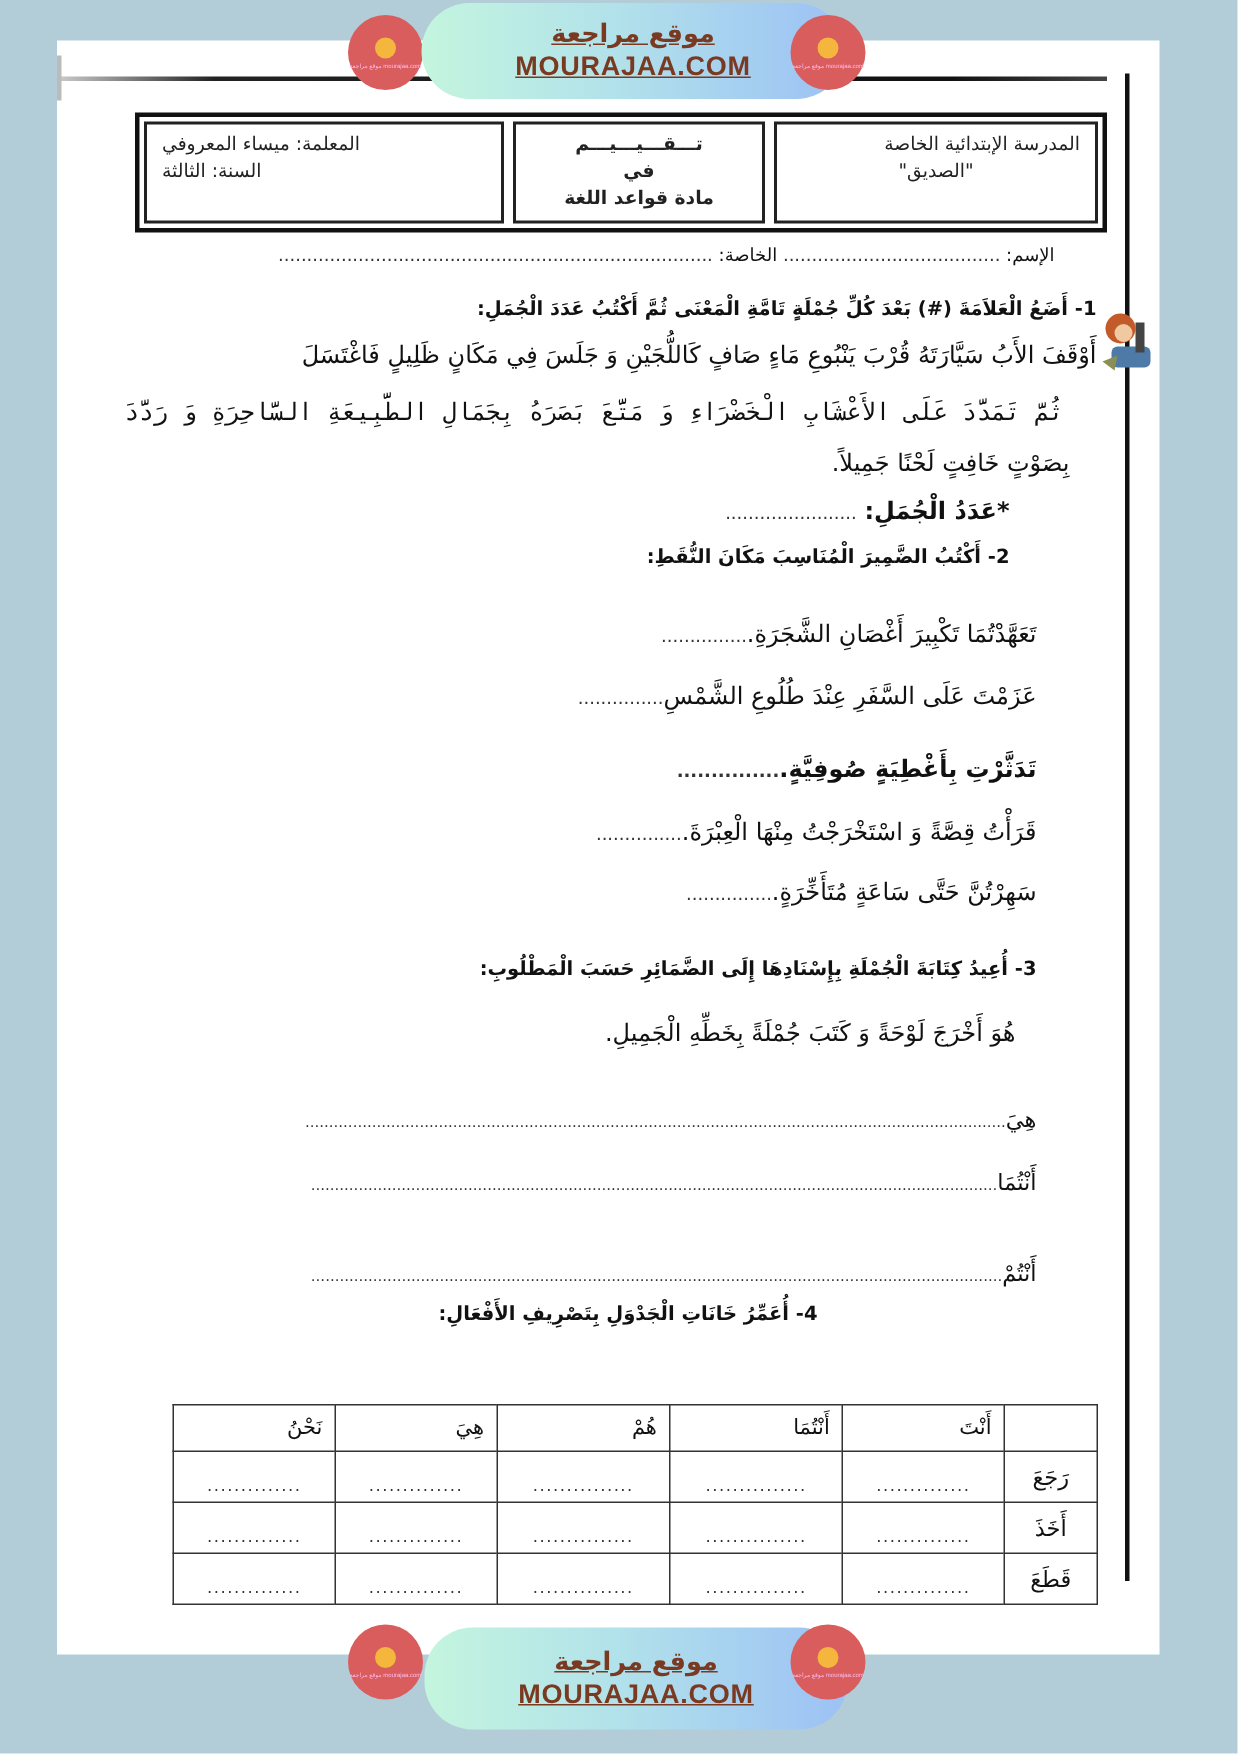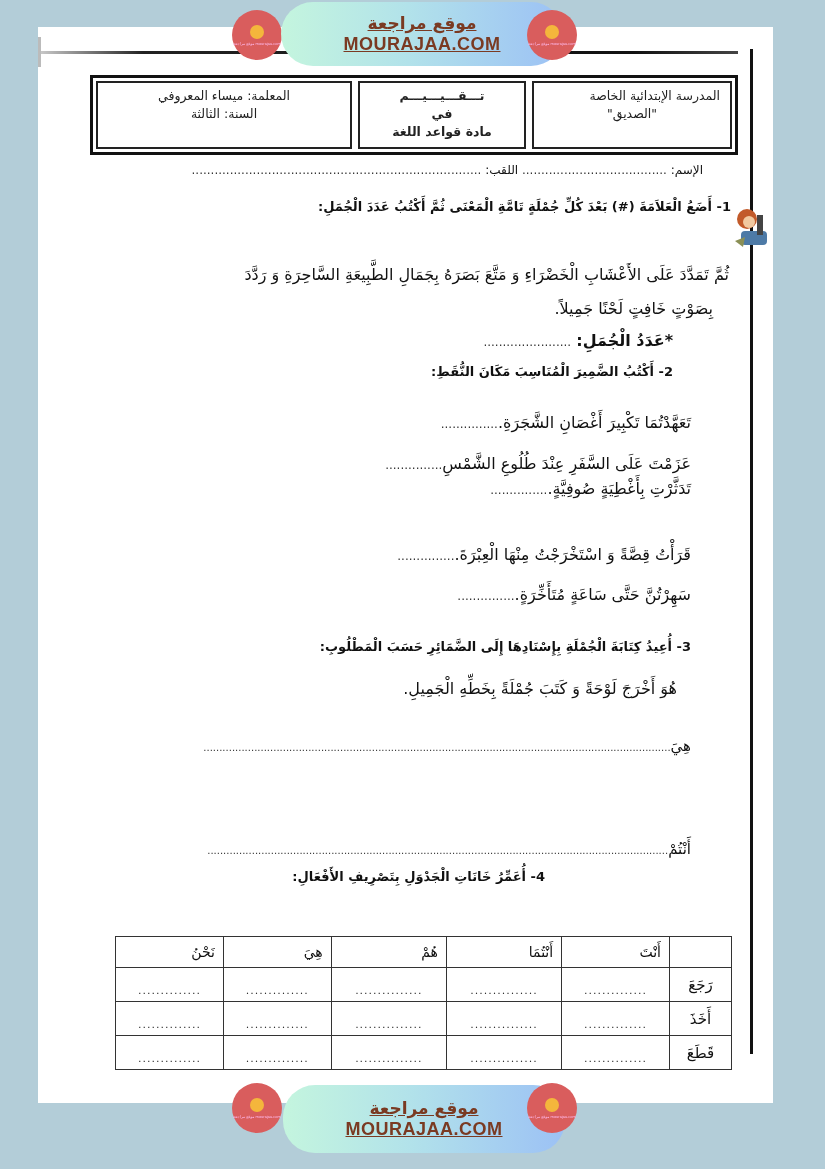--- a/index.html
+++ b/index.html
@@ -44,23 +44,23 @@
 
   
   .hdr {
     position:absolute; left:52px; top:48px; width:648px; height:80px;
     border:3px solid #111; display:flex; direction:rtl; box-sizing:border-box; background:#fff;
   }
   .hdr .cell {
     border:2px solid #222; margin:3px; box-sizing:border-box;
     font-size:12.5px; color:#222; padding:4px 10px; line-height:18px;
   }
-  .hdr .c1 { width:200px; text-align:center; }
+  .hdr .c1 { width:216px; text-align:center; }
   .hdr .c2 { width:168px; text-align:center; }
-  .hdr .c3 { flex:1; text-align:center; }
+  .hdr .c3 { flex:1; text-align:left; }
 
   .rtl { direction:rtl; text-align:right; }
   .line { position:absolute; color:#111; white-space:nowrap; }
   .name-line { left:80px; top:136px; width:585px; font-size:12px; }
   .q { font-weight:bold; font-size:13px; }
   .t { font-size:16px; }
   .dots { letter-spacing:1px; color:#333; }
 
   .avatar {
     position:absolute; left:695px; top:180px; width:42px; height:48px;
@@ -112,62 +112,66 @@
     </div>
     <div class="cell c3">
       <div>المعلمة: ميساء المعروفي</div>
       <div>السنة: الثالثة</div>
     </div>
   </div>
 
   <div class="line rtl name-line">
     <span>الإسم:</span>
     <span class="dots">......................................</span>
-    <span>اللقب:</span>
+    <span>الخاصة:</span>
     <span class="dots">............................................................................</span>
   </div>
 
   <svg class="avatar" viewBox="0 0 42 48">
     <circle cx="14" cy="12" r="10" fill="#c25a2a"></circle>
     <circle cx="16" cy="15" r="6" fill="#f1c9a0"></circle>
     <rect x="8" y="24" width="26" height="14" rx="4" fill="#4d7aa6"></rect>
     <rect x="24" y="8" width="6" height="20" fill="#444"></rect>
     <path d="M2 34 L12 30 L10 40 Z" fill="#8a8f55"></path>
   </svg>
 
   <div class="line rtl q" style="right:42px;top:172px;">1- أَضَعُ الْعَلاَمَةَ (#) بَعْدَ كُلِّ جُمْلَةٍ تَامَّةِ الْمَعْنَى ثُمَّ أَكْتُبُ عَدَدَ الْجُمَلِ:</div>
-  <div class="line rtl t" style="right:44px;top:238px;">ثُمَّ تَمَدَّدَ عَلَى الأَعْشَابِ الْخَضْرَاءِ وَ مَتَّعَ بَصَرَهُ بِجَمَالِ الطَّبِيعَةِ السَّاحِرَةِ وَ رَدَّدَ</div>
+  <div class="line rtl t" style="right:42px;top:200px;">أَوْقَفَ الأَبُ سَيَّارَتَهُ قُرْبَ يَنْبُوعِ مَاءٍ صَافٍ كَاللُّجَيْنِ وَ جَلَسَ فِي مَكَانٍ ظَلِيلٍ فَاغْتَسَلَ</div>
+  <div class="line rtl t" style="right:64px;top:238px;font-family:Liberation Mono, monospace;">ثُمَّ تَمَدَّدَ عَلَى الأَعْشَابِ الْخَضْرَاءِ وَ مَتَّعَ بَصَرَهُ بِجَمَالِ الطَّبِيعَةِ السَّاحِرَةِ وَ رَدَّدَ</div>
   <div class="line rtl t" style="right:60px;top:272px;">بِصَوْتٍ خَافِتٍ لَحْنًا جَمِيلاً.</div>
   <div class="line rtl" style="right:100px;top:304px;font-size:16px;">
     <span style="font-weight:bold;margin-top:35px;">*عَدَدُ الْجُمَلِ:</span>
     <span class="dots" style="font-size:12px;">.......................</span>
   </div>
 
   <div class="line rtl q" style="right:100px;top:337px;">2- أَكْتُبُ الضَّمِيرَ الْمُنَاسِبَ مَكَانَ النُّقَطِ:</div>
   <div class="line rtl t" style="right:82px;top:386px;">
     <span>تَعَهَّدْتُمَا تَكْبِيرَ أَغْصَانِ الشَّجَرَةِ.</span><span class="dots" style="font-size:12px;">...............</span>
   </div>
   <div class="line rtl t" style="right:82px;top:427px;">
     <span>عَزَمْتَ عَلَى السَّفَرِ عِنْدَ طُلُوعِ الشَّمْسِ</span><span class="dots" style="font-size:12px;">...............</span>
   </div>
-  <div class="line rtl t" style="right:82px;top:452px;">
+  <div class="line rtl t" style="right:82px;top:476px;font-weight:bold;">
     <span>تَدَثَّرْتِ بِأَغْطِيَةٍ صُوفِيَّةٍ.</span><span class="dots" style="font-size:12px;">...............</span>
   </div>
   <div class="line rtl t" style="right:82px;top:518px;">
     <span>قَرَأْتُ قِصَّةً وَ اسْتَخْرَجْتُ مِنْهَا الْعِبْرَةَ.</span><span class="dots" style="font-size:12px;">...............</span>
   </div>
   <div class="line rtl t" style="right:82px;top:558px;">
     <span>سَهِرْتُنَّ حَتَّى سَاعَةٍ مُتَأَخِّرَةٍ.</span><span class="dots" style="font-size:12px;">...............</span>
   </div>
 
   <div class="line rtl q" style="right:82px;top:612px;margin-left:36px;">3- أُعِيدُ كِتَابَةَ الْجُمْلَةِ بِإِسْنَادِهَا إِلَى الضَّمَائِرِ حَسَبَ الْمَطْلُوبِ:</div>
   <div class="line rtl t" style="right:96px;top:652px;">هُوَ أَخْرَجَ لَوْحَةً وَ كَتَبَ جُمْلَةً بِخَطِّهِ الْجَمِيلِ.</div>
 
   <div class="line rtl" style="right:82px;top:710px;font-size:15px;width:600px;">
     <span>هِيَ</span><span class="dots" style="font-size:10px;">...................................................................................................................................................</span>
+  </div>
+  <div class="line rtl" style="right:82px;top:752px;font-size:15px;width:600px;">
+    <span>أَنْتُمَا</span><span class="dots" style="font-size:10px;">................................................................................................................................................</span>
   </div>
   <div class="line rtl" style="right:82px;top:797px;font-size:15px;width:600px;margin-top:16px;">
     <span>أَنْتُمْ</span><span class="dots" style="font-size:10px;">.................................................................................................................................................</span>
   </div>
 
   <div class="line rtl q" style="right:228px;top:842px;">4- أُعَمِّرُ خَانَاتِ الْجَدْوَلِ بِتَصْرِيفِ الأَفْعَالِ:</div>
 
   <table class="conj">
     <tbody>
         <tr>

